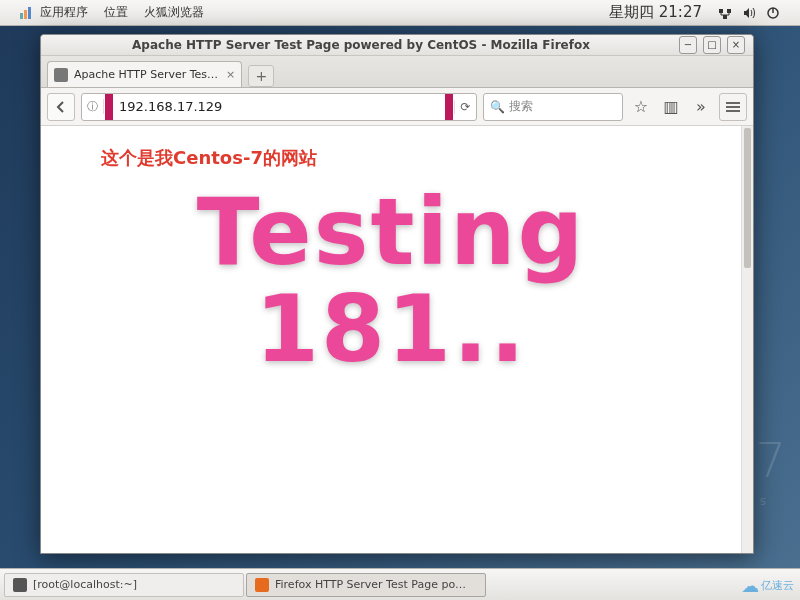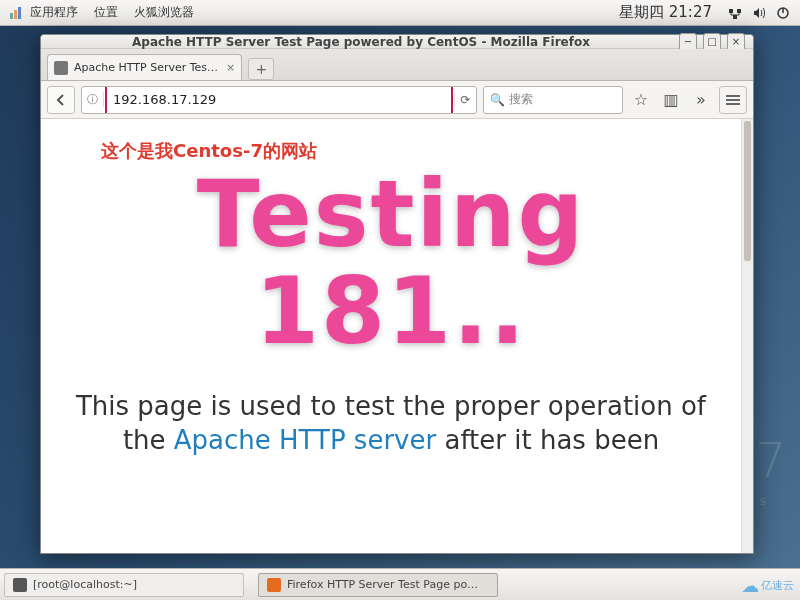--- a/index.html
+++ b/index.html
@@ -1,54 +1,54 @@
 <!DOCTYPE html>
 <html><head>
 <meta charset="utf-8">
 <style>
 *{box-sizing:border-box;margin:0;padding:0;font-family:"DejaVu Sans","WenQuanYi Micro Hei",sans-serif}
 body{width:800px;height:600px;overflow:hidden;background:#2b4a6a}
-.topbar{height:26px;background:linear-gradient(#f7f6f5,#e8e6e3);border-bottom:1px solid #b5b2ae;display:flex;align-items:center;padding:0 8px;font-size:12px;color:#333}
+.topbar{height:26px;background:linear-gradient(#f7f6f5,#e8e6e3);border-bottom:1px solid #b5b2ae;display:flex;align-items:center;padding:0 18px;font-size:12px;color:#333}
 .topbar .app-launcher{width:16px;height:16px;margin-right:6px;display:flex;align-items:center;justify-content:center}
 .topbar .menu{margin-right:16px;cursor:default}
 .topbar .spacer{flex:1}
 .topbar .clock{margin-right:8px;font-size:15px}
 .topbar .trayicon{width:18px;margin-left:6px;color:#333;display:flex;align-items:center;justify-content:center}
 .desktop{position:relative;height:542px;background:linear-gradient(135deg,#1f3a5a 0%,#2b4f73 50%,#4a6f8f 100%)}
 .wall-text{position:absolute;right:10px;bottom:80px;color:rgba(255,255,255,0.15);font-size:48px;font-weight:300;letter-spacing:4px}
 .wall-sub{position:absolute;right:28px;bottom:60px;color:rgba(255,255,255,0.15);font-size:12px;letter-spacing:6px}
 .window{position:absolute;left:40px;top:8px;width:714px;height:520px;background:#fff;border:1px solid #888;border-radius:4px 4px 0 0;box-shadow:0 4px 24px rgba(0,0,0,0.5);display:flex;flex-direction:column}
-.titlebar{height:14px;background:linear-gradient(#f4f3f2,#e4e2df);border-bottom:1px solid #cac7c3;display:flex;align-items:center;padding:0 8px;border-radius:4px 4px 0 0}
+.titlebar{height:21px;background:linear-gradient(#f4f3f2,#e4e2df);border-bottom:1px solid #cac7c3;display:flex;align-items:center;padding:0 8px;border-radius:4px 4px 0 0}
 .titlebar .title{flex:1;text-align:center;font-size:12px;font-weight:bold;color:#444}
 .winbtn{width:18px;height:18px;margin-left:6px;border:1px solid #999;border-radius:3px;background:#f0eeec;display:flex;align-items:center;justify-content:center;font-size:10px;line-height:1;color:#444}
 .tabbar{height:32px;background:linear-gradient(#e8e6e3,#dedcd8);display:flex;align-items:flex-end;padding:0 6px;border-bottom:1px solid #b8b5b1}
 .tab{height:26px;background:#f5f4f2;border:1px solid #b8b5b1;border-bottom:none;border-radius:4px 4px 0 0;display:flex;align-items:center;padding:0 6px;font-size:11px;color:#333;max-width:200px}
 .tab .favicon{width:14px;height:14px;margin-right:6px;background:#777;border-radius:2px}
 .tab .close{margin-left:8px;color:#777;font-size:11px}
 .newtab{width:26px;height:22px;border:1px solid #c4c1bd;border-radius:3px;margin-left:6px;display:flex;align-items:center;justify-content:center;color:#666;font-size:14px;background:#ebe9e6}
 .navbar{height:38px;background:#f5f4f2;border-bottom:1px solid #d5d2ce;display:flex;align-items:center;padding:0 6px;gap:6px}
 .navbtn{width:28px;height:28px;border:1px solid #c4c1bd;border-radius:3px;display:flex;align-items:center;justify-content:center;color:#555;background:#fafaf9}
 .urlbox{flex:1;height:28px;border:1px solid #b8b5b1;border-radius:3px;display:flex;align-items:center;background:#fff;font-size:12px;overflow:hidden}
 .urlbox .info{width:22px;display:flex;align-items:center;justify-content:center;color:#777;border-right:1px solid #ddd;font-size:11px}
-.urlfield{flex:1;border:2px solid #be185d;padding:16px 6px;font-size:13px;color:#222;outline:none;margin:1px}
+.urlfield{flex:1;border:8px solid #be185d;padding:16px 6px;font-size:13px;color:#222;outline:none;margin:1px}
 .reload{width:22px;display:flex;align-items:center;justify-content:center;color:#666;border-left:1px solid #ddd}
 .searchbox{width:140px;height:28px;border:1px solid #b8b5b1;border-radius:3px;display:flex;align-items:center;padding:0 6px;background:#fff;font-size:12px;color:#888}
 .searchbox .mag{margin-right:4px}
 .iconbtn{width:24px;height:24px;display:flex;align-items:center;justify-content:center;color:#555}
 .hamburger{width:28px;height:28px;border:1px solid #c4c1bd;border-radius:3px;display:flex;flex-direction:column;align-items:center;justify-content:center;gap:2px}
 .hamburger span{width:14px;height:2px;background:#666}
 .content{flex:1;overflow:hidden;position:relative}
 .page{position:absolute;inset:0;right:12px;background:#fff;padding:20px 20px 0;overflow:hidden}
 .scrollbar{position:absolute;right:0;top:0;bottom:0;width:12px;background:#efeeec;border-left:1px solid #ddd}
 .thumb{position:absolute;top:2px;left:2px;right:2px;height:140px;background:#c4c1bd;border-radius:2px}
-.annot{color:#e03b2f;font-size:18px;font-weight:bold;margin:0 0 4px 40px}
+.annot{color:#e03b2f;font-size:18px;font-weight:bold;margin:0 0 15px 40px}
 .hero{font-size:92px;font-weight:900;color:#ec4899;text-align:center;line-height:1.05;text-shadow:0 2px 6px rgba(0,0,0,0.25);letter-spacing:2px}
 .para{font-size:26px;color:#333;text-align:center;line-height:1.3;margin-top:30px}
 .para a{color:#1f7fbf;text-decoration:none}
-.taskbar{height:32px;background:linear-gradient(#f7f6f5,#e4e2df);border-top:1px solid #b5b2ae;display:flex;align-items:center;padding:0 4px;gap:14px;position:relative}
+.taskbar{height:32px;background:linear-gradient(#f7f6f5,#e4e2df);border-top:1px solid #b5b2ae;display:flex;align-items:center;padding:0 4px;gap:2px;position:relative}
 .taskbtn{height:24px;border:1px solid #c4c1bd;border-radius:2px;display:flex;align-items:center;padding:0 8px;font-size:11px;color:#444;background:#f0eeec;min-width:240px}
 .taskbtn.active{background:#e2dfdb;border-color:#a8a5a1}
 .taskbtn .ico{width:14px;height:14px;margin-right:6px;background:#555;border-radius:2px}
 .taskbtn .ico.ff{background:#e66b1f}
 .logo{position:absolute;right:6px;bottom:4px;font-size:11px;color:#6ab1e0;display:flex;align-items:center;gap:2px}
 .logo .cloud{font-size:18px}
 </style>
 </head>
 <body>
 
@@ -134,23 +134,20 @@
         </div>
     </div>
 
     <div class="content">
       <div class="page">
         <div class="annot">这个是我Centos-7的网站</div>
         <div class="hero">
           <div>Testing</div>
           <div>181..</div>
         </div>
-        <div class="para">
-          <span>This page is used to test the proper operation of the </span><a href="#">Apache HTTP server</a><span> after it has been</span>
-        </div>
       </div>
       <div class="scrollbar">
         <div class="thumb"></div>
       </div>
     </div>
   </div>
 </div>
 
 <div class="taskbar">
   <div class="taskbtn">

